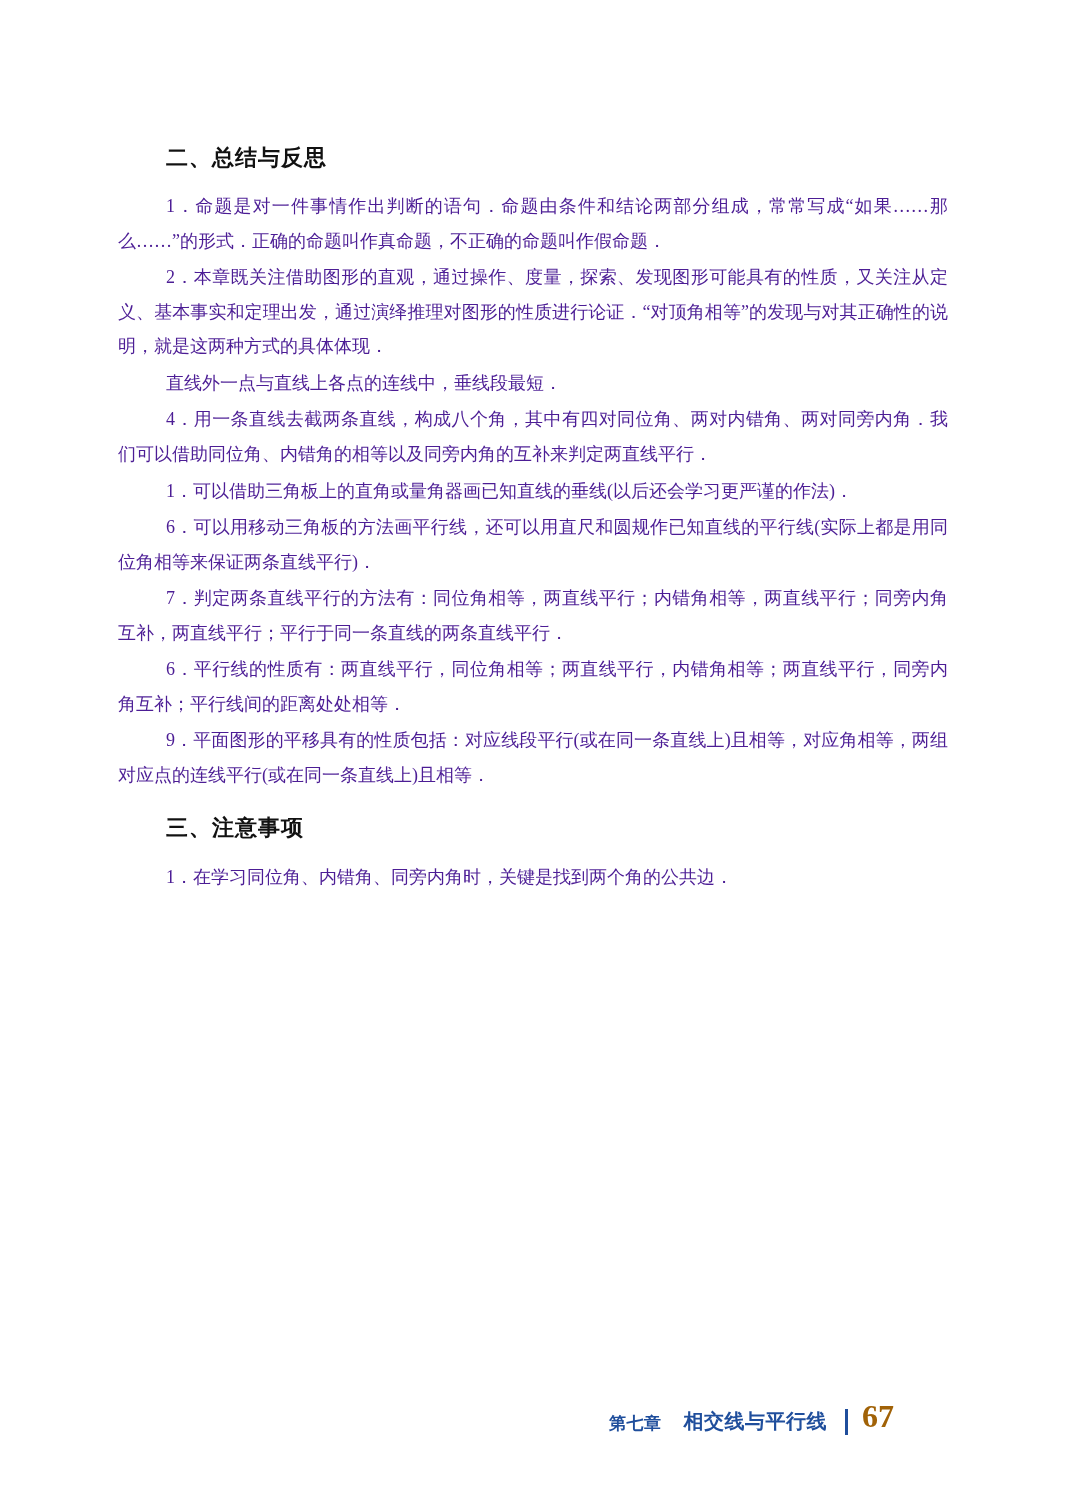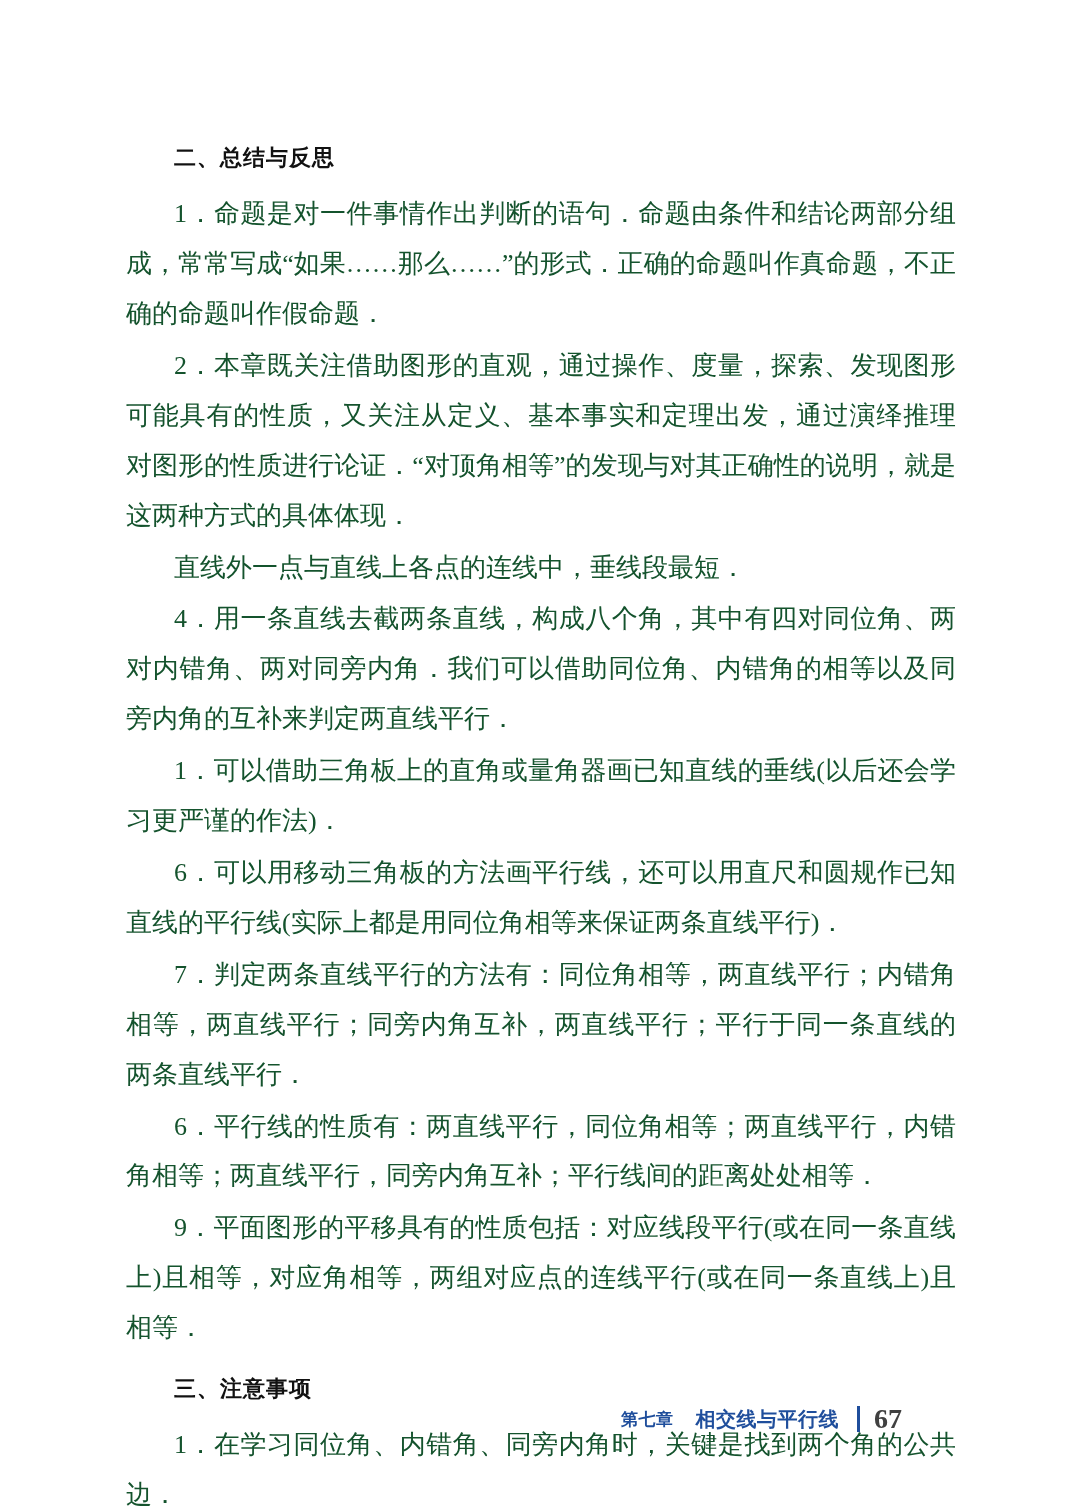--- a/index.html
+++ b/index.html
@@ -8,21 +8,20 @@
     background: #ffffff;
   }
   .page {
     position: relative;
     width: 1012px;
     height: 1507px;
     background: #ffffff;
     font-family: "Liberation Serif", "DejaVu Serif", serif;
     color: #1a1a1a;
     overflow: hidden;
-    margin-left: 8px;
   }
   .content {
     position: absolute;
     left: 118px;
     top: 140px;
     width: 830px;
   }
   .section-heading {
     font-family: "Liberation Sans", "DejaVu Sans", sans-serif;
     font-weight: bold;
@@ -30,41 +29,41 @@
     letter-spacing: 1px;
     color: #111111;
     text-indent: 48px;
     margin: 0 0 14px 0;
     line-height: 1.6;
   }
   .section-heading.second {
     margin-top: 18px;
   }
   .para {
-    font-size: 26px;
+    font-size: 18px;
     line-height: 1.92;
     margin: 0 0 2px 0;
     text-indent: 48px;
     text-align: justify;
     text-justify: inter-ideograph;
-    color: #14532d;
+    color: #4c1d95;
   }
   .footer {
     position: absolute;
     left: 0;
     right: 0;
     bottom: 72px;
     height: 34px;
   }
   .footer-inner {
     position: absolute;
     right: 118px;
     bottom: 0;
     display: flex;
-    align-items: center;
+    align-items: flex-end;
     font-family: "Liberation Sans", "DejaVu Sans", sans-serif;
   }
   .footer-chapter {
     font-size: 17px;
     color: #1f4e9c;
     font-weight: bold;
     letter-spacing: 0.5px;
   }
   .footer-title {
     font-size: 20px;
@@ -73,22 +72,22 @@
     letter-spacing: 0.5px;
     margin-left: 22px;
   }
   .footer-rule {
     width: 3px;
     height: 26px;
     background: #1f4e9c;
     margin: 0 14px 0 18px;
   }
   .footer-page {
-    font-size: 28px;
-    color: #404040;
+    font-size: 32px;
+    color: #a16207;
     font-weight: bold;
     font-family: "Liberation Serif", "DejaVu Serif", serif;
   }
 </style>
 </head>
 <body>
 
 <div class="page">
 
   <div class="content">

